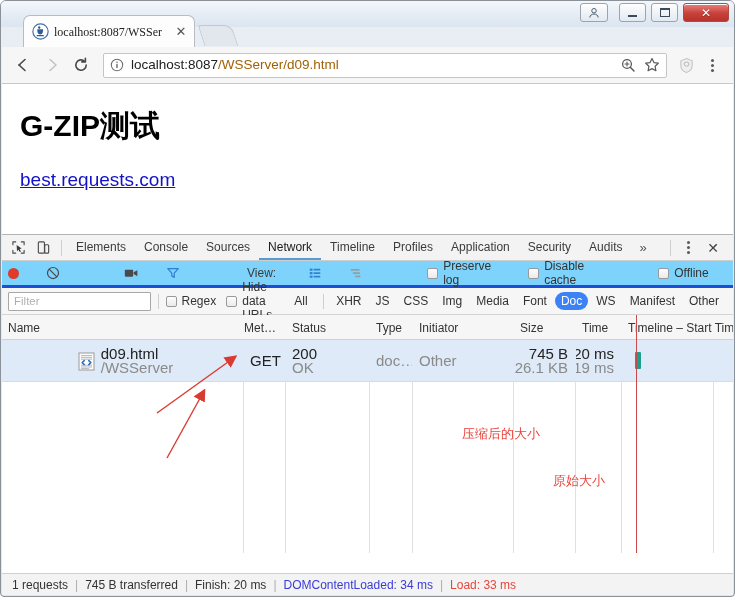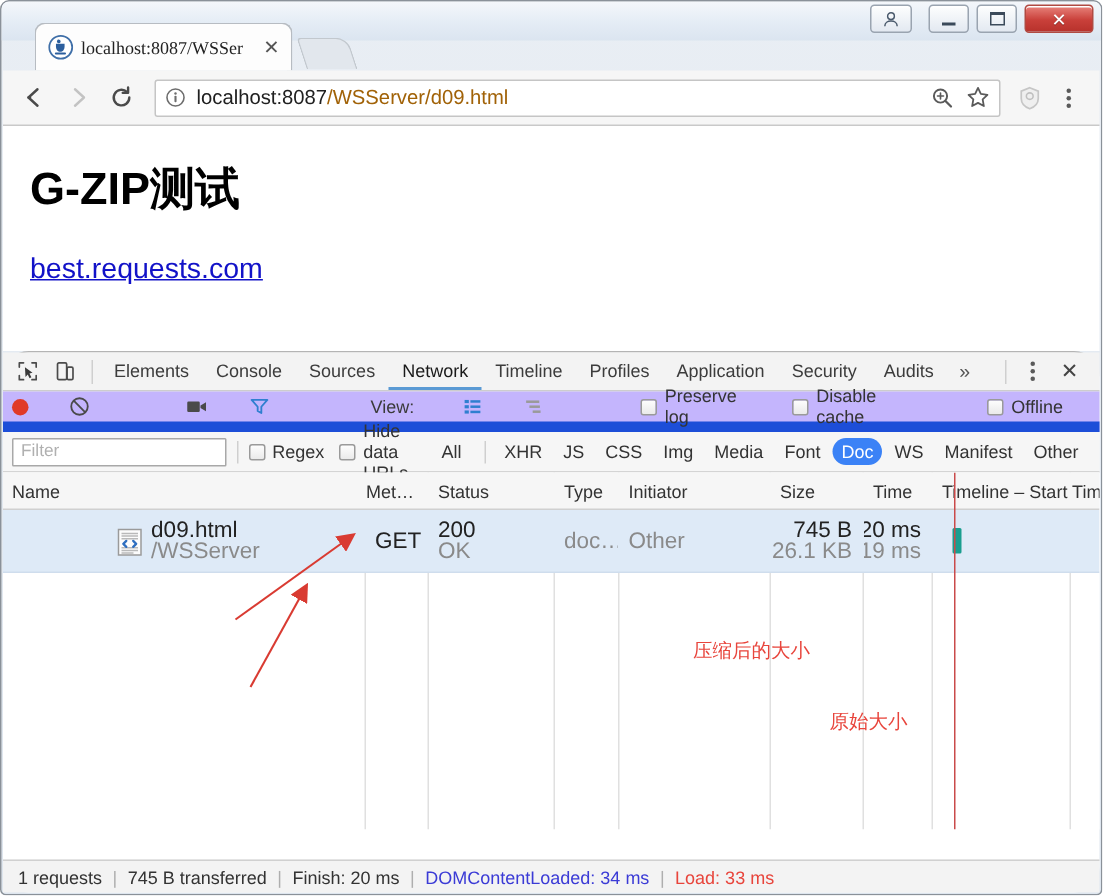--- a/index.html
+++ b/index.html
@@ -134,21 +134,21 @@
     position: absolute; left: 18px; top: 85px;
     font-size: 19px; color: #1212c8;
     text-decoration: underline;
   }
 
   
   .devtools {
     position: absolute; top: 233px; left: 1px; right: 1px; bottom: 1px;
     background: #fff;
     border-top: 1px solid #b4b4b4;
-    display: flex; flex-direction: column; border-radius: 17px;
+    display: flex; flex-direction: column;
   }
   .dt-tabbar {
     height: 26px; flex: none;
     background: #f3f3f3;
     border-bottom: 1px solid #cdcdcd;
     display: flex; align-items: center;
     padding: 0 4px;
   }
   .dt-icon-btn {
     width: 25px; height: 24px;
@@ -168,22 +168,22 @@
     color: #1a1a1a;
     border-bottom-color: #5a9ad4;
   }
   .dt-more { padding: 0 8px; font-size: 13px; color: #555; }
   .dt-right { margin-left: auto; display: flex; align-items: center; padding-right: 4px; }
   .dt-close { font-size: 14px; color: #444; width: 24px; text-align: center; }
 
   
   .net-toolbar {
     height: 27px; flex: none;
-    background: #c4b5fd;
-    border-bottom: 7px solid #1d4ed8;
+    background: #7dd3fc;
+    border-bottom: 3px solid #1d4ed8;
     display: flex; align-items: center;
     padding: 0 6px;
     font-size: 12px; color: #303030; gap: 27px;
   }
   .rec-dot { width: 11px; height: 11px; border-radius: 50%; background: #e03a28; }
   .nt-btn { width: 25px; height: 22px; display: flex; align-items: center; justify-content: center; }
   .nt-label { margin: 0 5px 0 3px; color: #3a3a3a; }
   .cb {
     width: 11px; height: 11px;
     border: 1px solid #9a9a9a;

